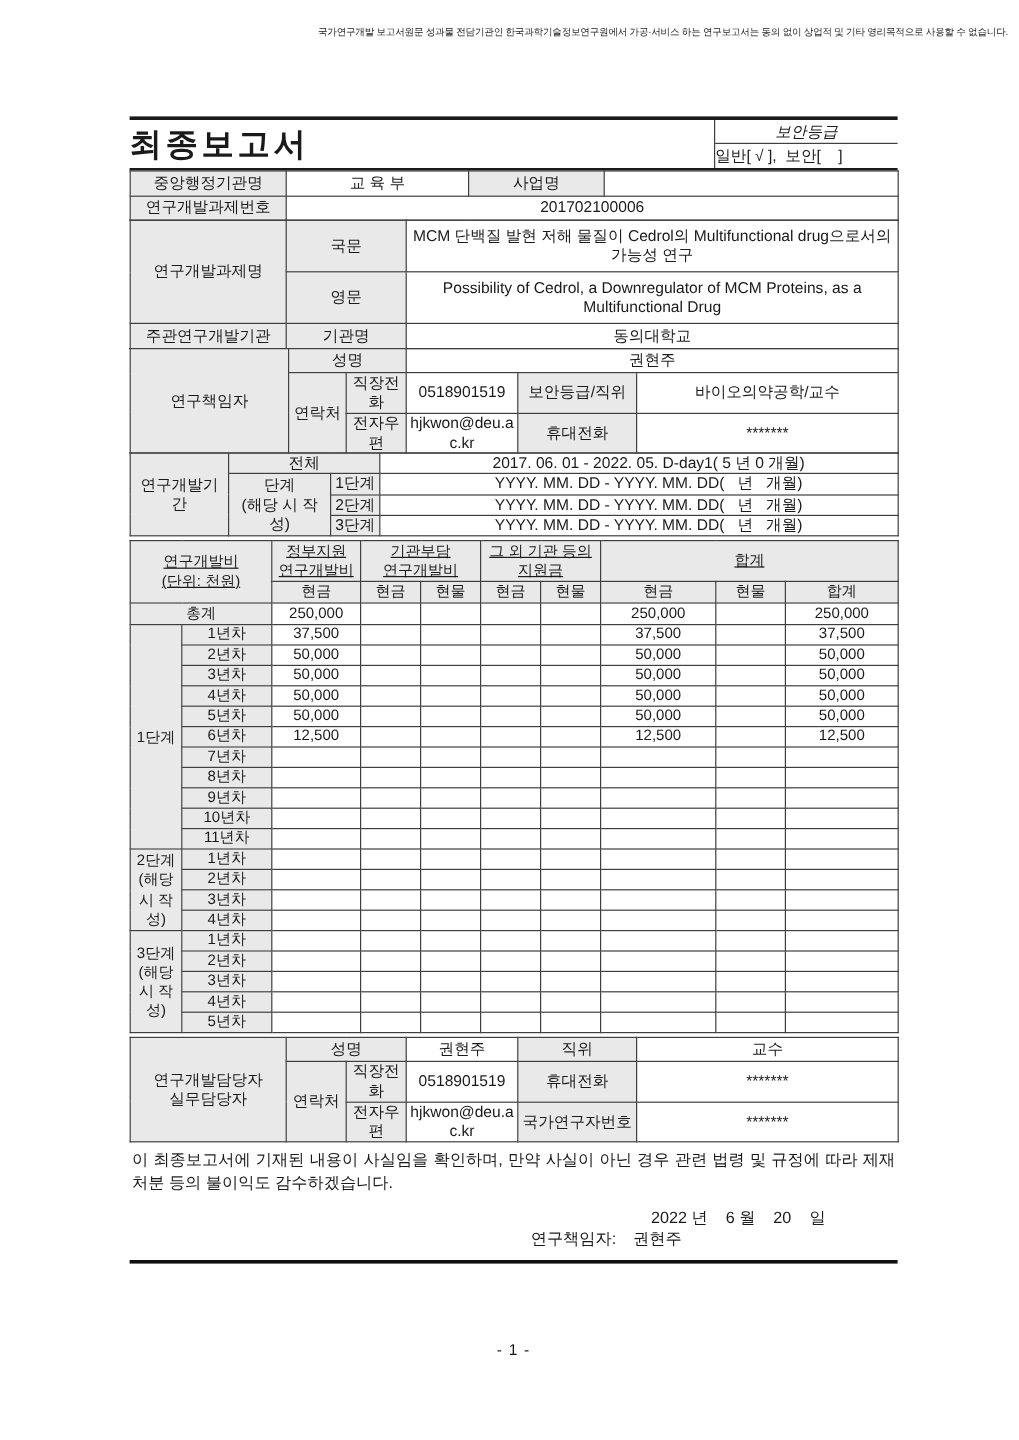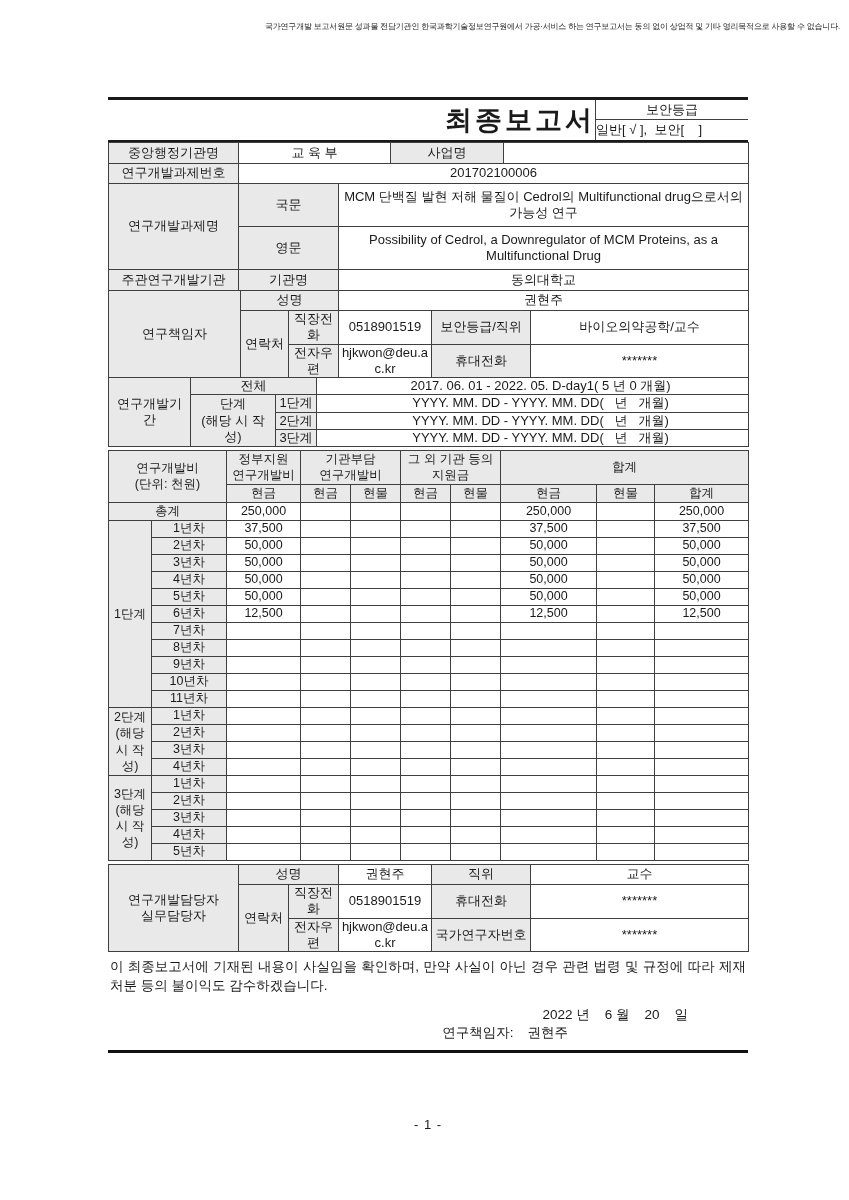--- a/index.html
+++ b/index.html
@@ -10,37 +10,37 @@
   }
   .disclaimer{
     position:absolute;top:21px;right:9px;font-size:8px;color:#222;
     letter-spacing:-0.2px;white-space:nowrap;margin-left:44px;
   }
   .form{position:absolute;left:108px;top:97px;width:640px;}
 
   
   .title-block{position:relative;height:40px;border-top:3px solid #1a1a1a;border-bottom:2px solid #1a1a1a;}
   .title-text{position:absolute;left:0;top:0;width:487px;height:40px;line-height:40px;
-    text-align:right;font-size:27px;font-weight:bold;letter-spacing:3px;}
+    text-align:left;font-size:27px;font-weight:bold;letter-spacing:3px;}
   .sec-box{position:absolute;right:0;top:0;width:152px;height:40px;border-left:1px solid #3f3f3f;}
-  .sec-r1{height:19px;line-height:19px;border-bottom:1px solid #3f3f3f;text-align:center;font-size:13px;}
+  .sec-r1{height:19px;line-height:19px;border-bottom:1px solid #3f3f3f;text-align:center;font-size:13px;font-style:italic;}
   .sec-r2{height:20px;line-height:20px;text-align:left;font-size:13px;white-space:pre;}
 
   table{border-collapse:collapse;width:640px;table-layout:fixed;}
   table + table{margin-top:-1px;}
   td{border:1px solid #3f3f3f;font-size:13px;padding:0 2px;text-align:center;
      vertical-align:middle;overflow:hidden;line-height:1.25;}
   .lbl{background:#e9e9e9;}
   .pre{white-space:pre-line;}
   .pres{white-space:pre;padding-left:18px;}
   .ba{word-break:break-all;}
   .gap{margin-top:3px;}
 
   tr.h21{height:21px;padding-left:32px;} tr.h20{height:20px;} tr.h43{height:43px;}
-  tr.h30{height:30px;} tr.h17{height:17px;} tr.h34{height:34px;}
+  tr.h30{height:30px;} tr.h17{height:17px;} tr.h34{height:34px;text-decoration:underline;}
   tr.h18{height:18px;} tr.h25{height:25px;} tr.h33{height:33px;}
 
   .budget td{font-size:12.5px;}
   .budget tr.yr{height:17px;}
   .budget .stage{font-size:12.5px;line-height:1.3;}
 
   .decl{border-bottom:3px solid #111;padding:6px 2px 8px 2px;}
   .decl-text{font-size:13.5px;line-height:1.4;text-align:justify;}
   .decl-date{margin-top:10px;text-align:right;padding-right:58px;font-size:13.5px;white-space:pre;}
   .decl-sig{text-align:right;padding-right:178px;font-size:13.5px;}

